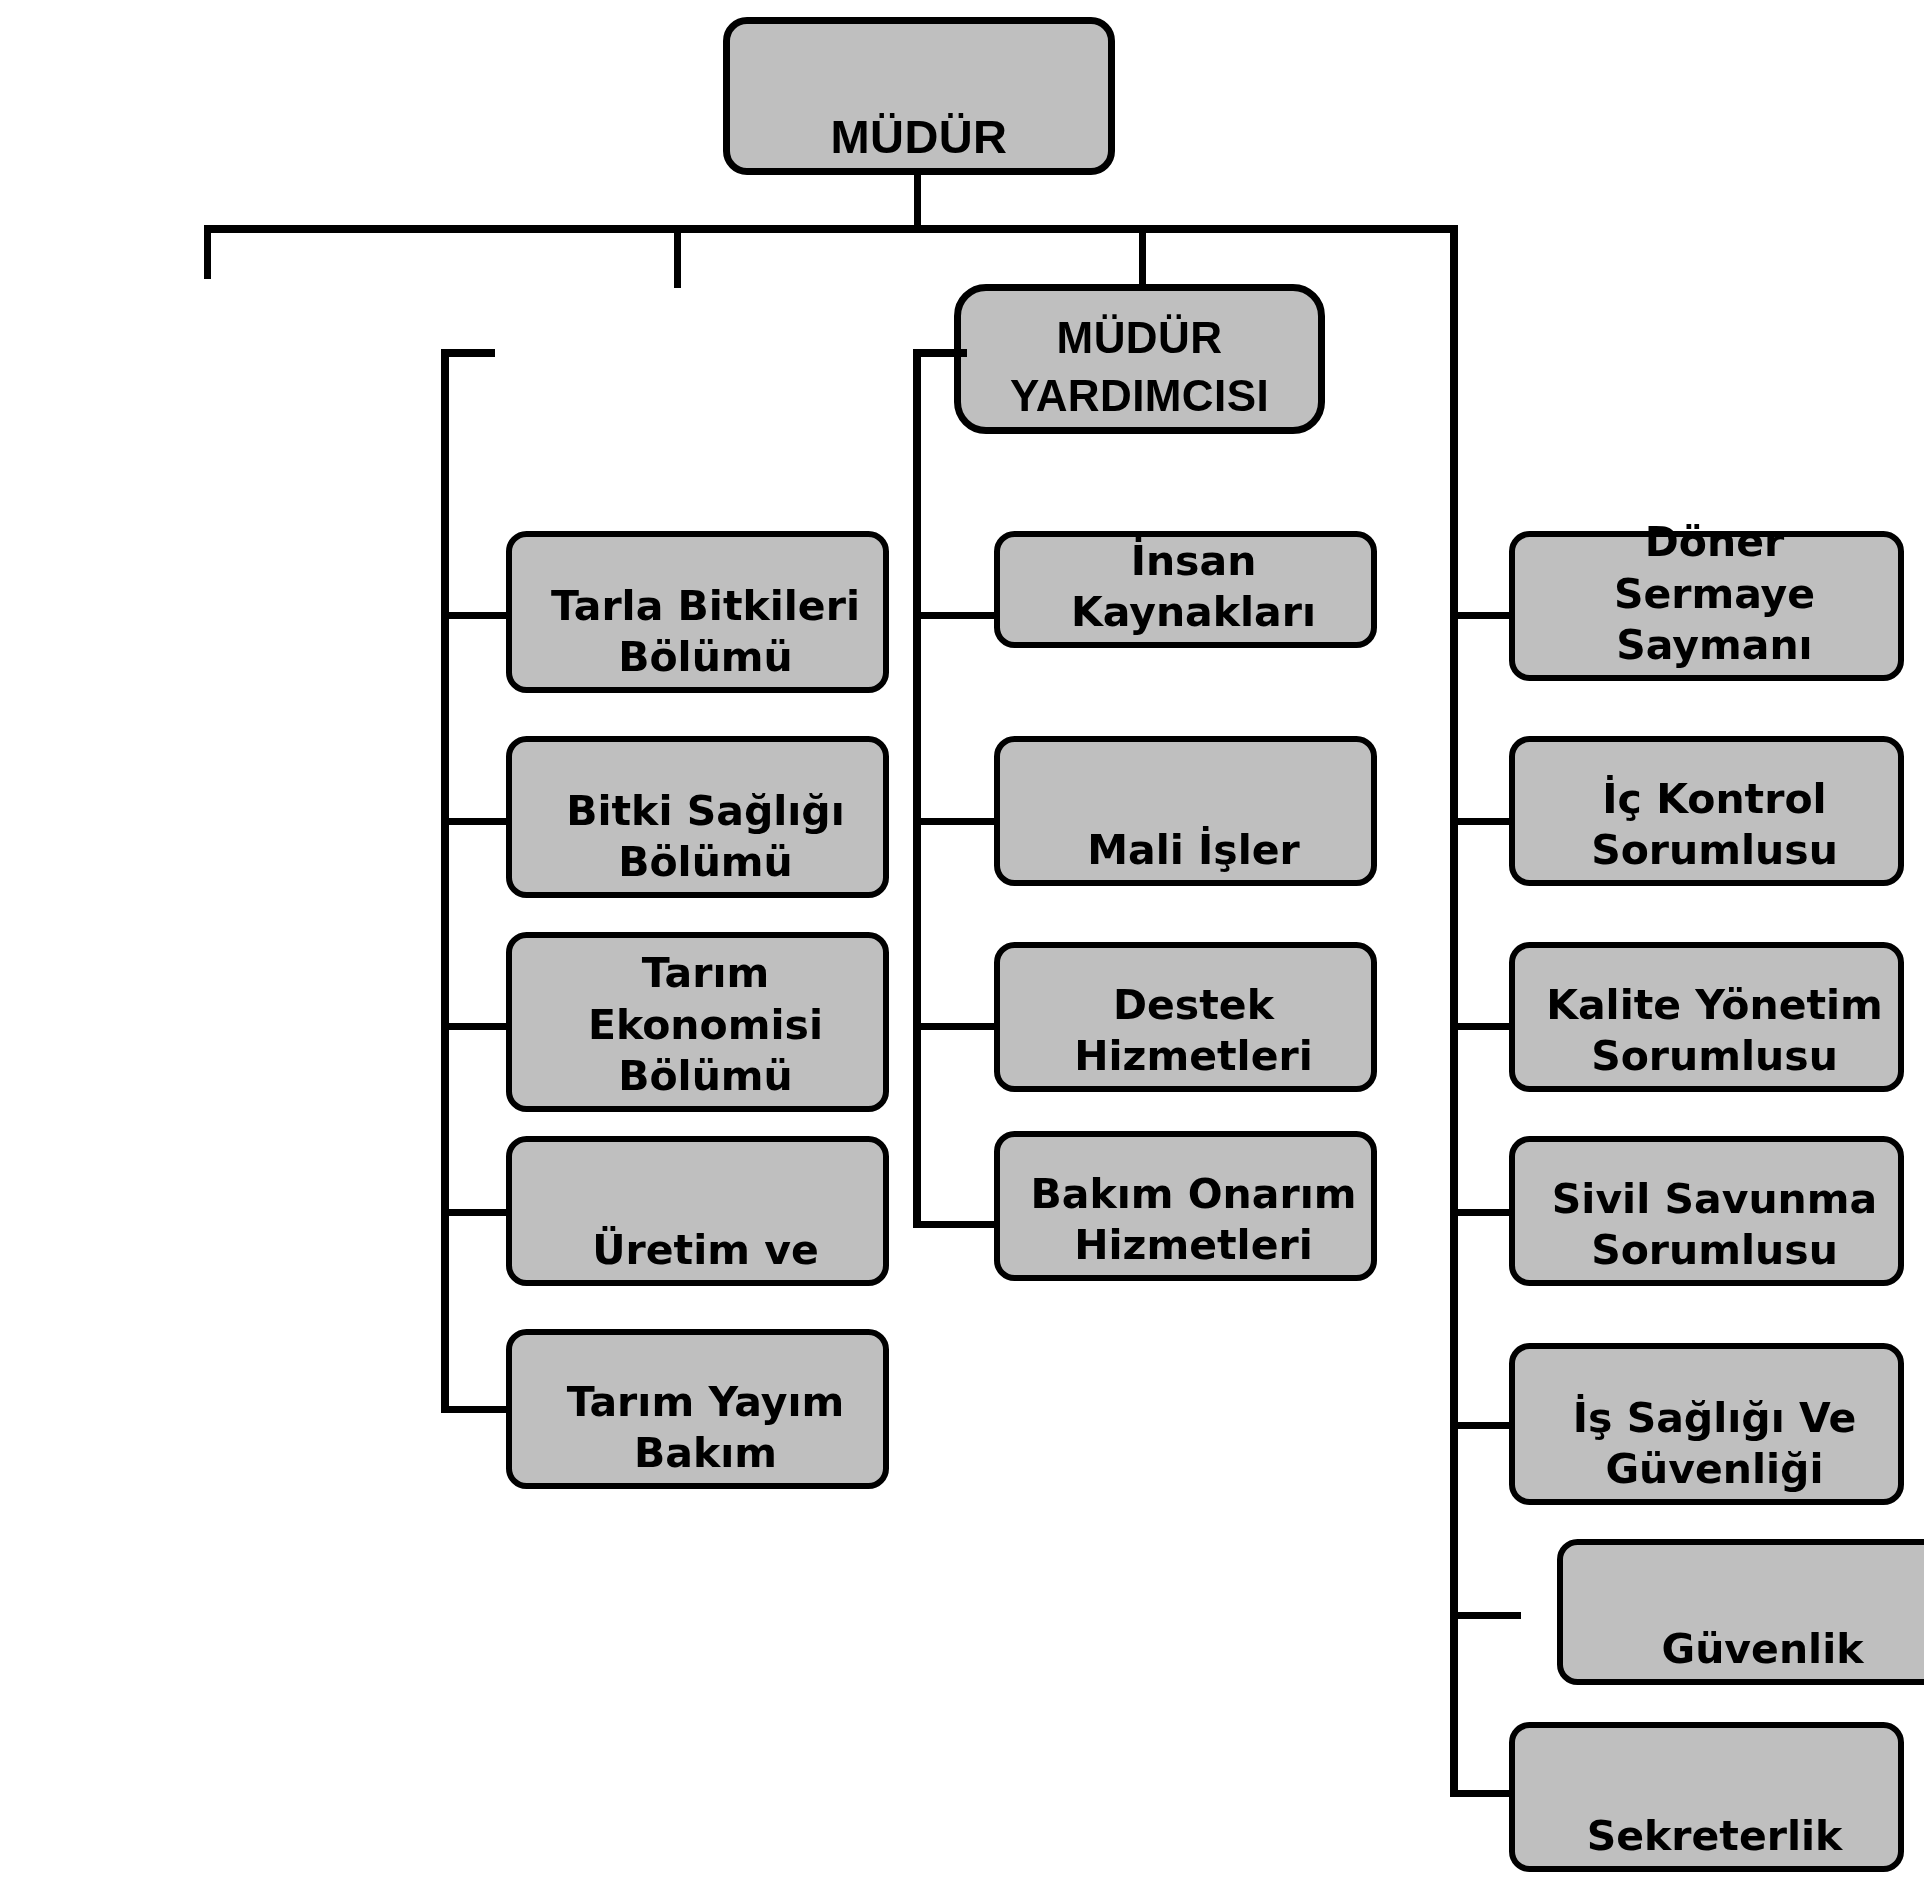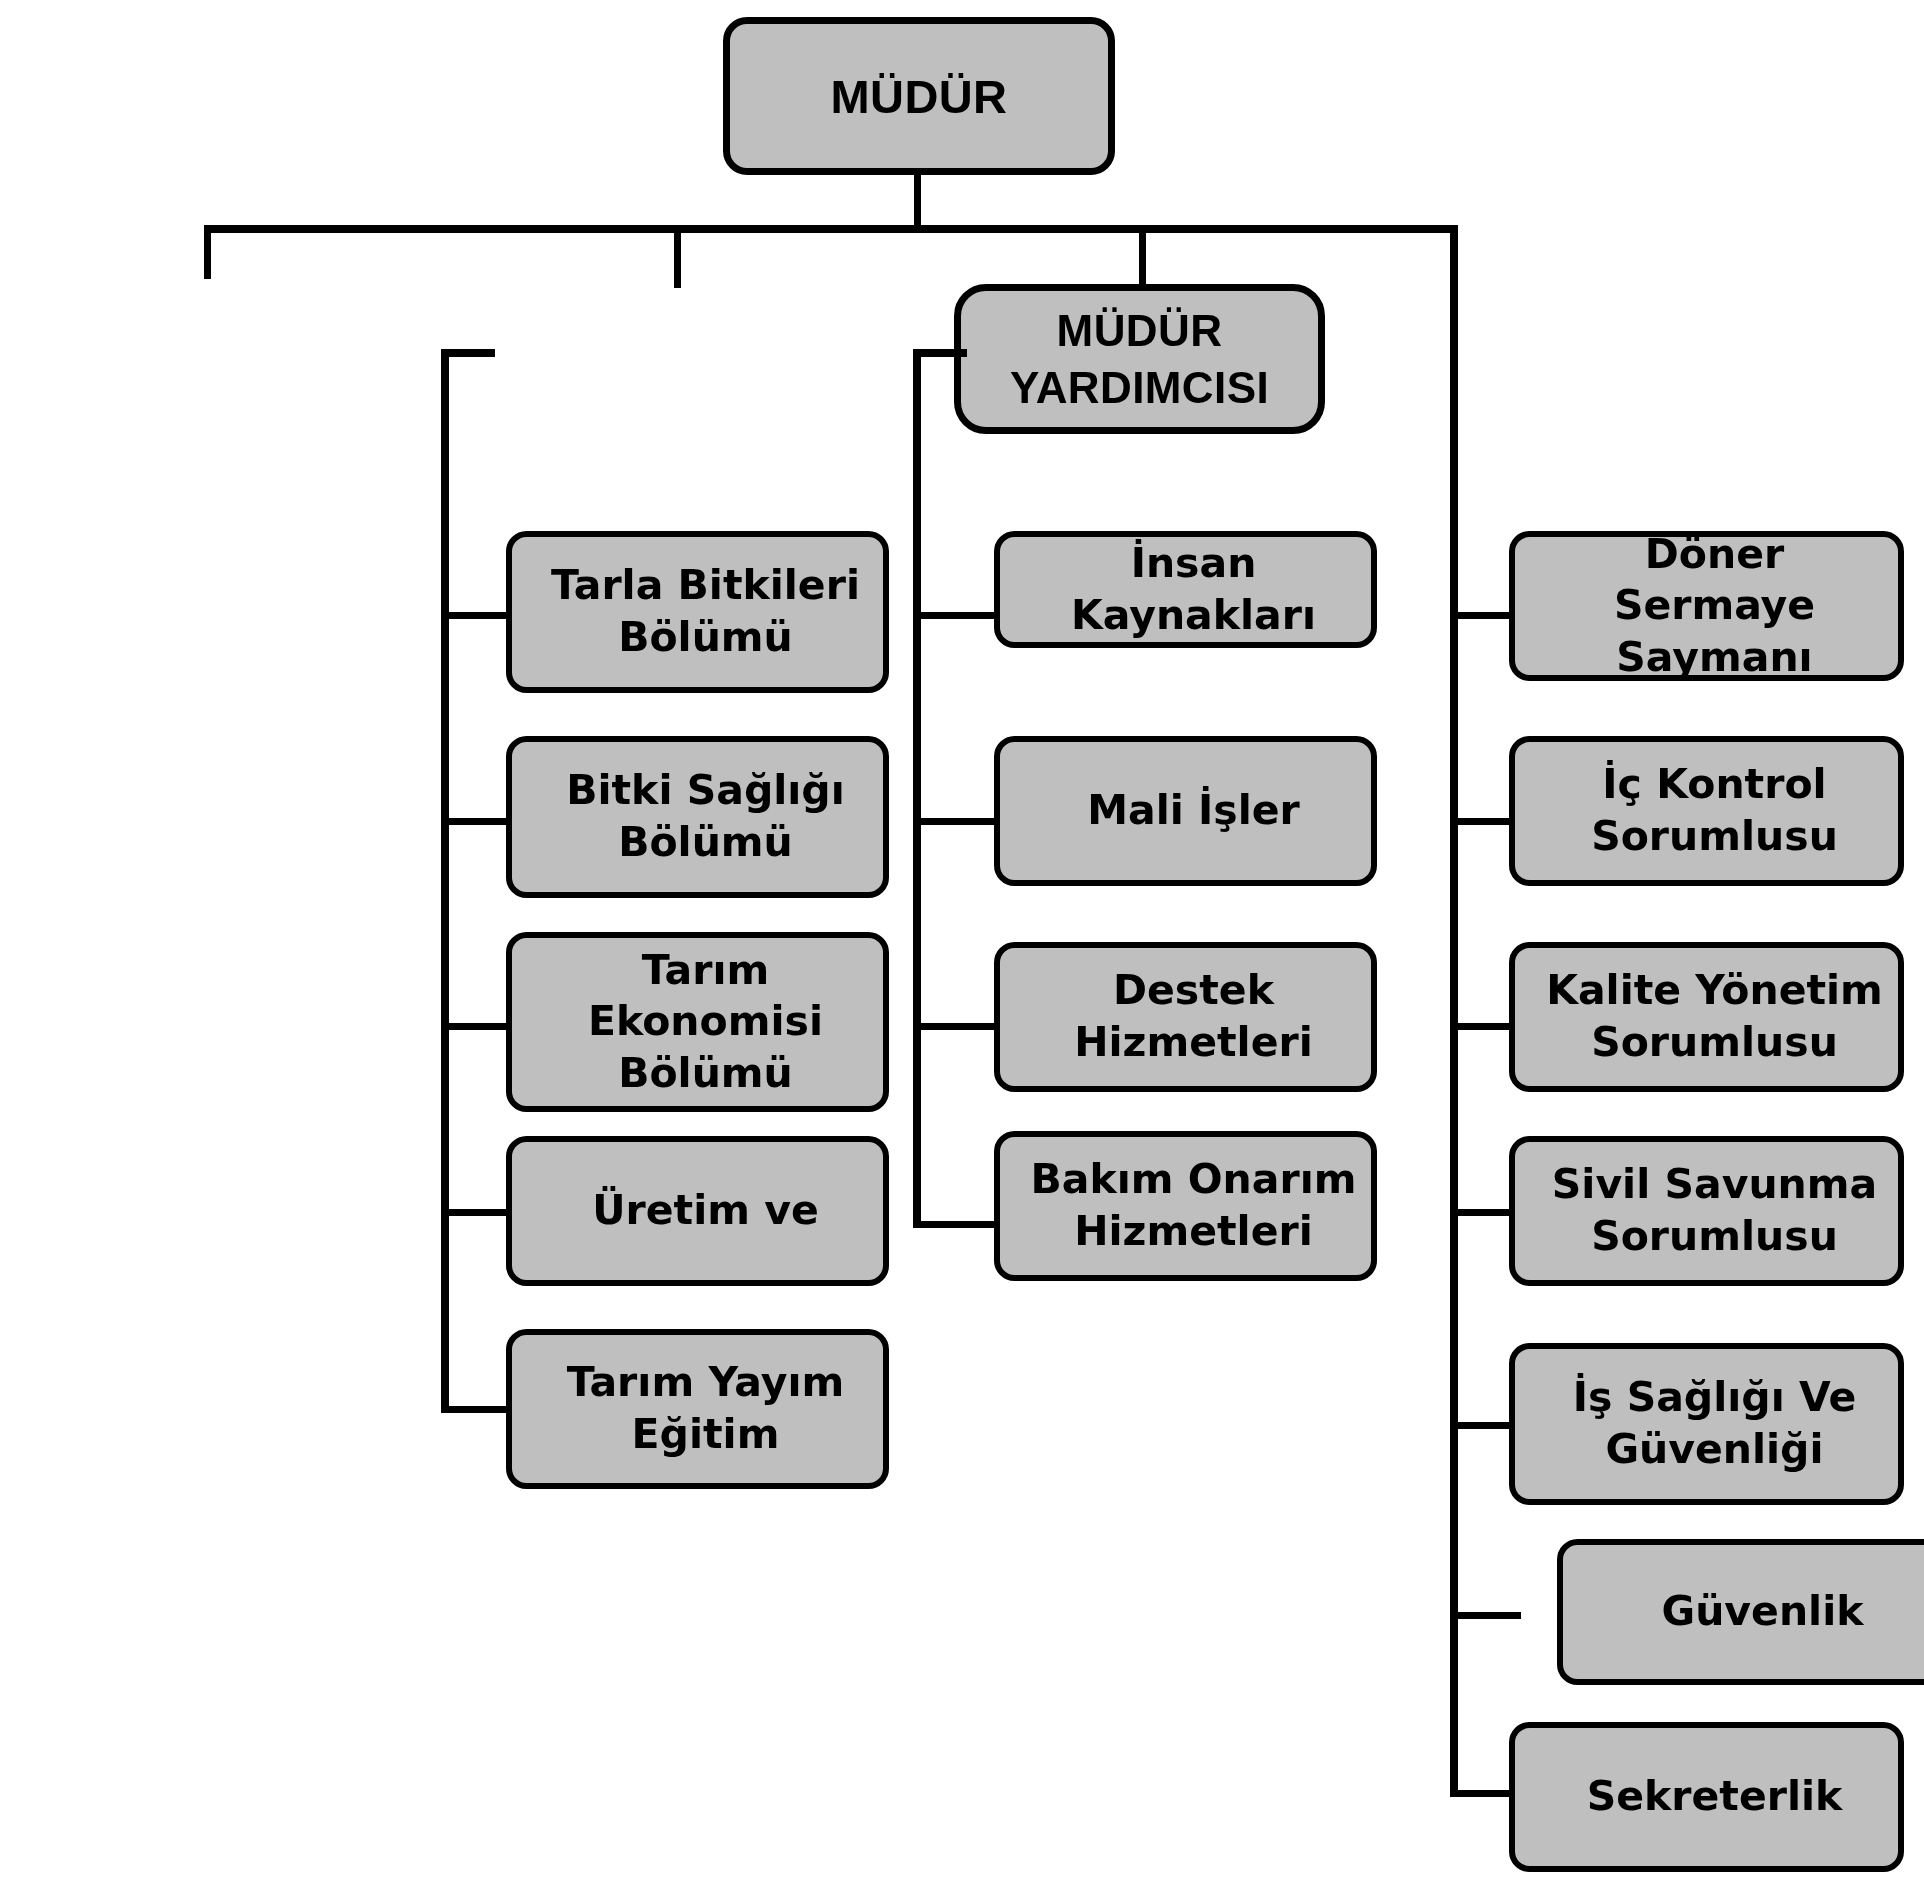--- a/index.html
+++ b/index.html
@@ -10,21 +10,21 @@
   .ln{position:absolute;background:#000000;}
 
   
   .node{
     position:absolute;
     box-sizing:border-box;
     background:#bfbfbf;
     border:7.1px solid #000000;
     border-radius:24px;
     display:flex;
-    align-items:center;
+    align-items:flex-end;
     justify-content:center;
     text-align:center;
     color:#000000;
     line-height:1.22;
     padding:3.2px 8px;
   }
   
   .tier1{
     font-family:"Liberation Sans",sans-serif;
     font-weight:700;
@@ -110,21 +110,21 @@
 
   <div class="node leaf" style="left:506px;top:1136px;width:383px;height:150px;">
     <span>
       <span>Üretim ve</span><br>
     </span>
   </div>
 
   <div class="node leaf" style="left:506px;top:1329px;width:383px;height:160px;">
     <span>
       <span>Tarım Yayım</span><br>
-      <span>Eğitim</span>
+      <span>Bakım</span>
     </span>
   </div>
 
   <div class="ln" style="left:913px;top:349px;width:54px;height:8px;"></div>
   <div class="ln" style="left:913px;top:349px;width:8px;height:877px;"></div>
 
   <div class="ln" style="left:913px;top:612px;width:87px;height:7.1px;"></div>
   <div class="ln" style="left:913px;top:818px;width:87px;height:7.1px;"></div>
   <div class="ln" style="left:913px;top:1023px;width:87px;height:7.1px;"></div>
   <div class="ln" style="left:913px;top:1221px;width:87px;height:7.1px;"></div>

